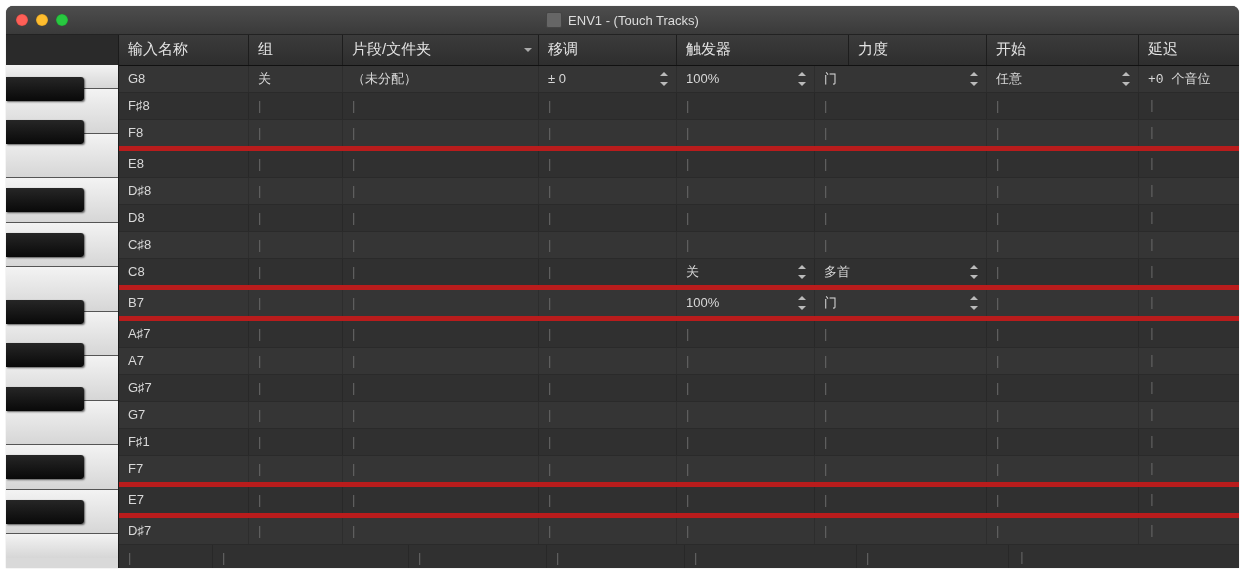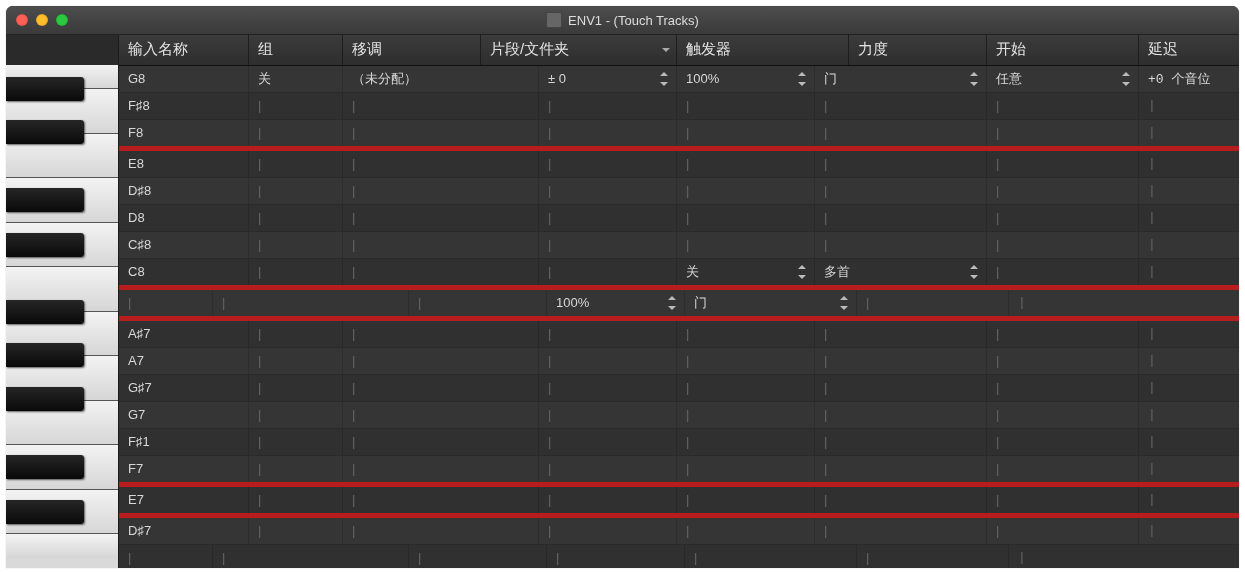--- a/index.html
+++ b/index.html
@@ -271,22 +271,22 @@
         <div class="black-key" style="top:390px"></div>
         <div class="black-key" style="top:435px"></div>
       </div>
     </div>
 
     <div class="panel">
 
       <div class="colhead">
         <div class="col w-name">输入名称</div>
         <div class="col w-group">组</div>
+        <div class="col w-region sel">片段/文件夹</div>
         <div class="col w-trans">移调</div>
-        <div class="col w-region sel">片段/文件夹</div>
         <div class="col w-trig">触发器</div>
         <div class="col w-vel">力度</div>
         <div class="col w-start">开始</div>
         <div class="col w-delay">延迟</div>
       </div>
 
       <div class="rows" id="rows">
           <div class="row">
             <div class="cell w-name">
               <span>G8</span>
@@ -495,20 +495,23 @@
               <span class="stepper"></span>
             </div>
             <div class="cell w-start">
               <span class="tick">|</span>
             </div>
             <div class="cell w-delay">
               <span class="tick">|</span>
             </div>
           </div>
           <div class="row divider">
+            <div class="cell w-name">
+              <span>B7</span>
+            </div>
             <div class="cell w-group">
               <span class="tick">|</span>
             </div>
             <div class="cell w-region">
               <span class="tick">|</span>
             </div>
             <div class="cell w-trans">
               <span class="tick">|</span>
             </div>
             <div class="cell w-vel">

